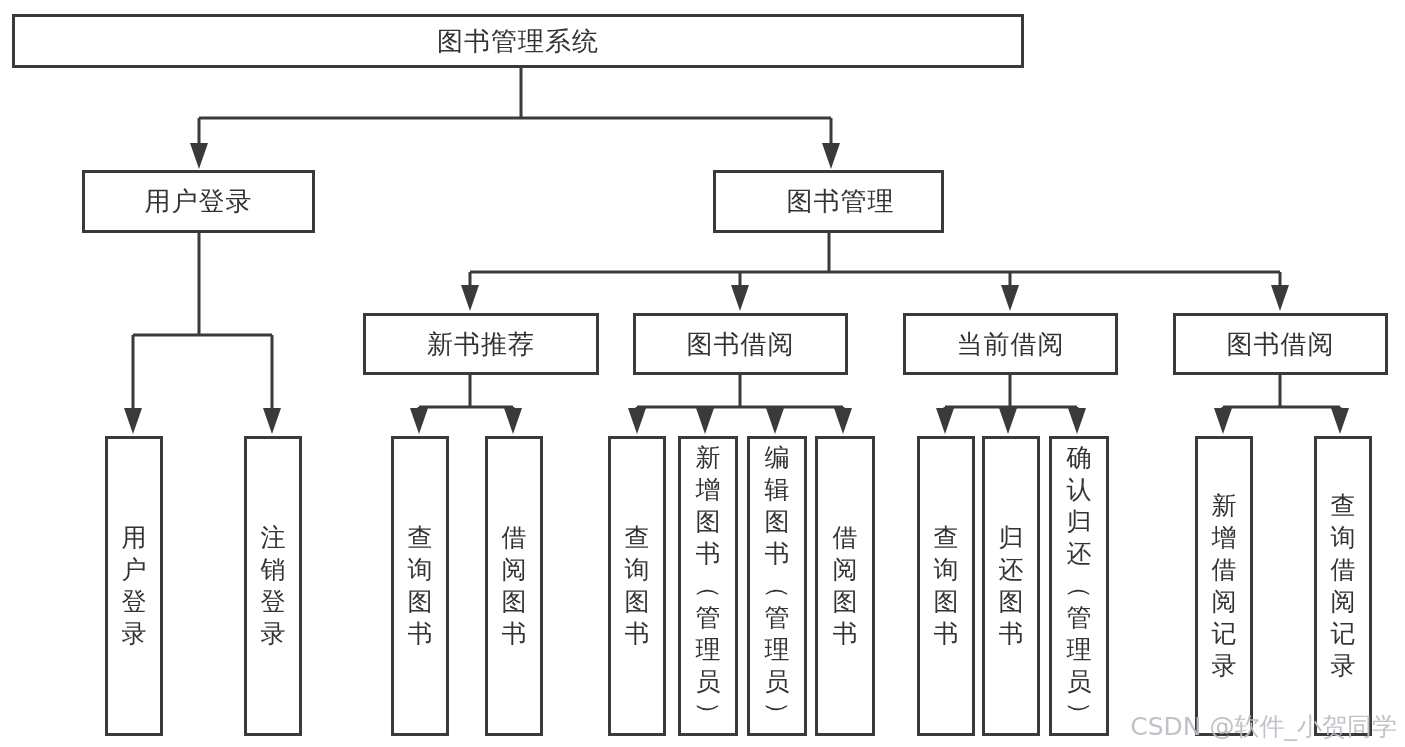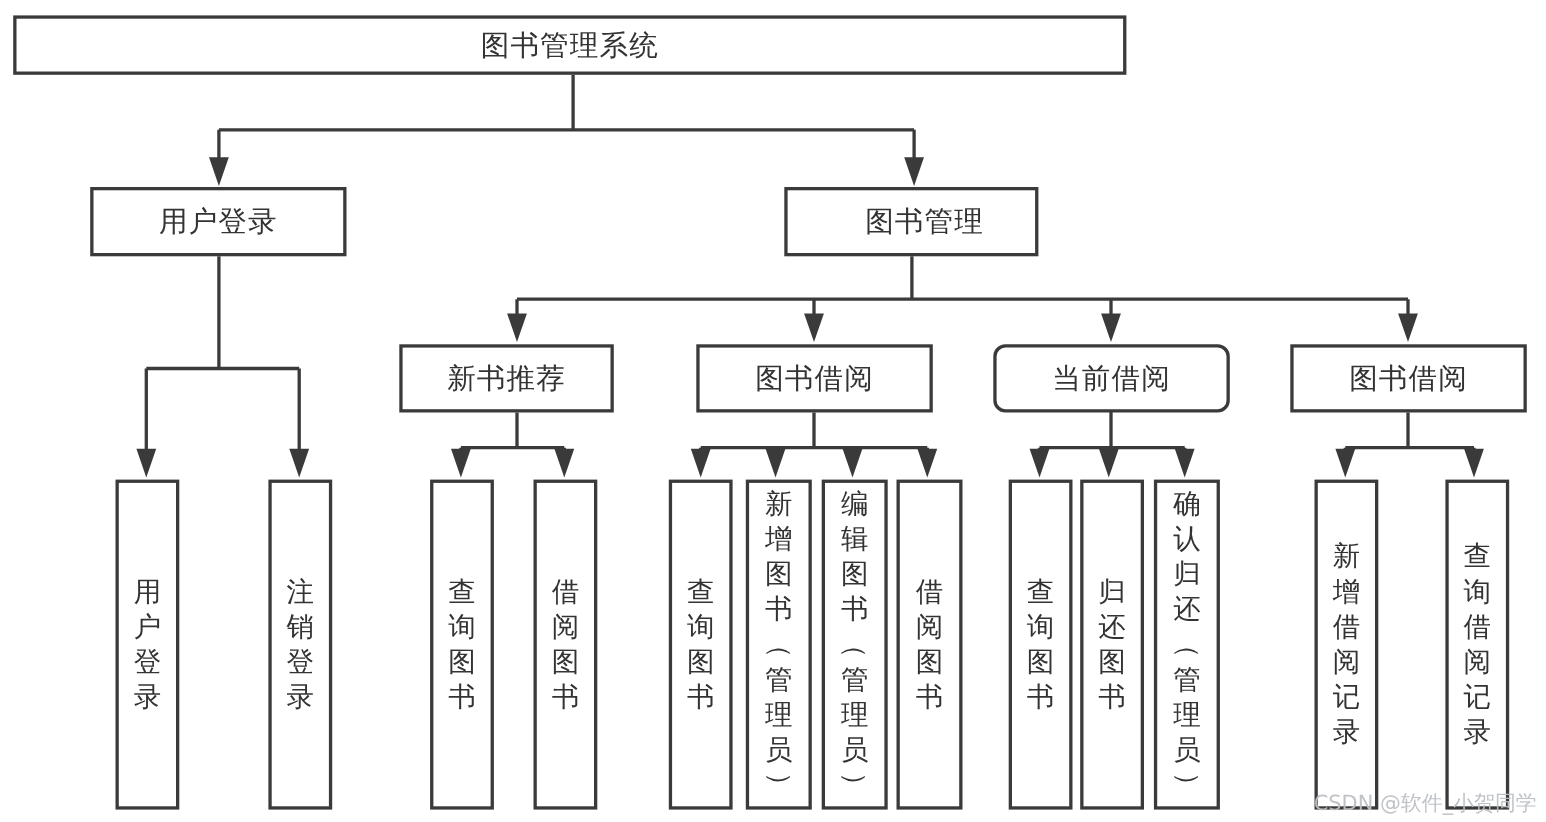--- a/index.html
+++ b/index.html
@@ -64,21 +64,21 @@
     font-size: 25px;
     text-align: center;
   }
   .vchar.rot {
     transform: rotate(90deg);
   }
   #watermark {
     position: absolute;
     right: 8px;
     bottom: 4px;
-    font-size: 19px;
+    font-size: 25px;
     color: #bcc0c5;
     opacity: 0.95;
     z-index: 2;
     white-space: nowrap;
   }
 </style>
 </head>
 <body>
 
 <div id="stage">
@@ -123,27 +123,27 @@
     <span class="hlabel">用户登录</span>
   </div>
 
   <div class="node" style="left:12px; top:14px; width:1012px; height:54px;">
     <span class="hlabel">图书管理系统</span>
   </div>
   <div class="node" style="left:713px; top:170px; width:231px; height:63px;padding-left:24px;">
     <span class="hlabel">图书管理</span>
   </div>
 
-  <div class="node" style="left:363px; top:313px; width:195px; height:62px;">
+  <div class="node" style="left:363px; top:313px; width:236px; height:62px;">
     <span class="hlabel">新书推荐</span>
   </div>
   <div class="node" style="left:633px; top:313px; width:215px; height:62px;justify-content:center;">
     <span class="hlabel">图书借阅</span>
   </div>
-  <div class="node" style="left:903px; top:313px; width:215px; height:62px;border-radius:11px;">
+  <div class="node" style="left:903px; top:313px; width:215px; height:62px;">
     <span class="hlabel">当前借阅</span>
   </div>
   <div class="node" style="left:1173px; top:313px; width:215px; height:62px;">
     <span class="hlabel">图书借阅</span>
   </div>
 
   <div class="node leaf" style="left:105px;">
     <div class="vlabel">
         <span class="vchar">用</span>
         <span class="vchar">户</span>

